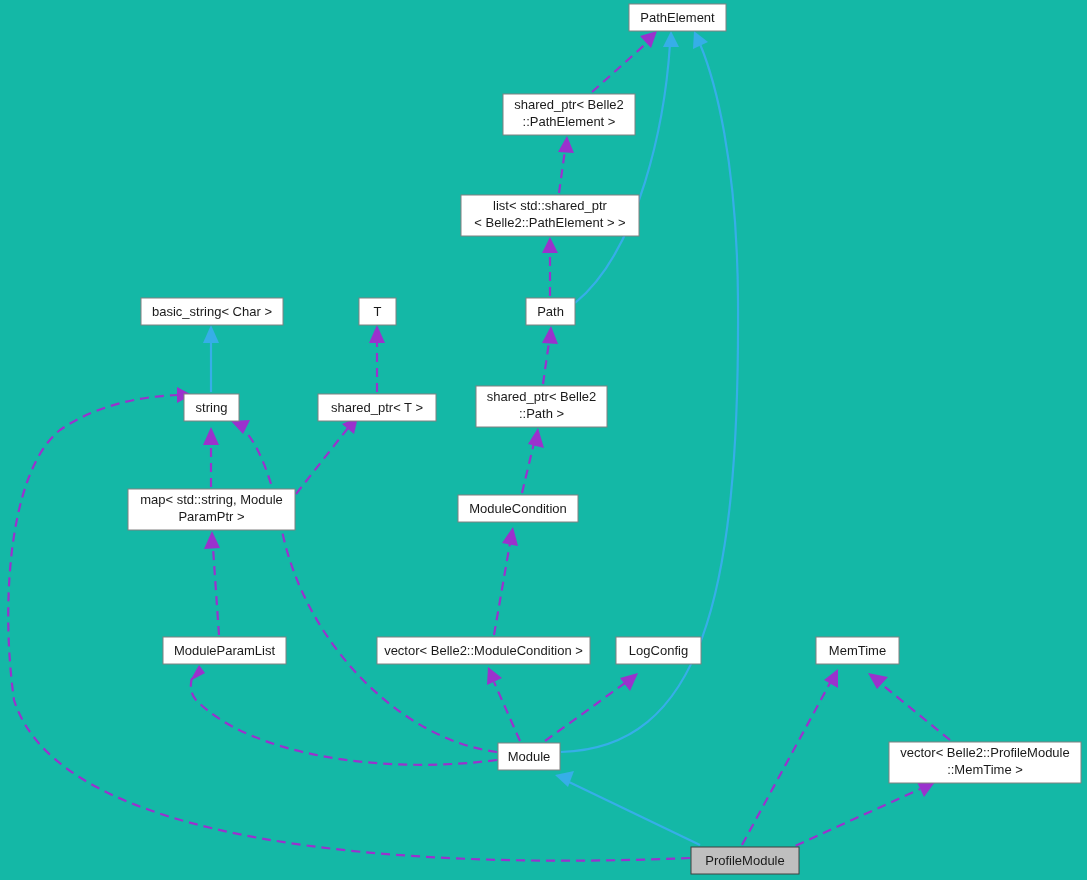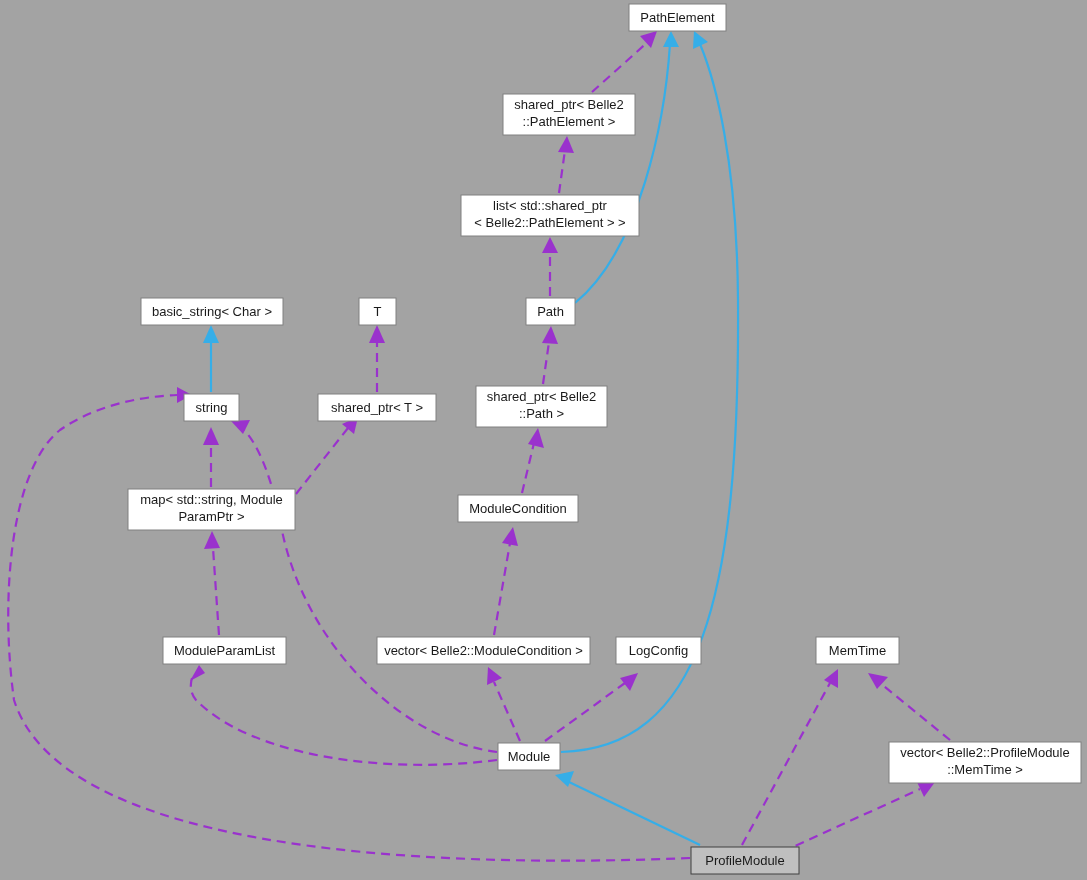--- a/index.html
+++ b/index.html
@@ -4,21 +4,21 @@
 <style>
   html, body {
     margin: 0;
     padding: 0;
     background: #000000;
   }
   #page {
     position: relative;
     width: 1087px;
     height: 880px;
-    background: #a3a3a3;
+    background: #14b8a6;
     overflow: hidden;
     font-family: "Liberation Sans", sans-serif;
   }
   svg.diagram {
     position: absolute;
     left: 0;
     top: 0;
     width: 1087px;
     height: 880px;
     display: block;

